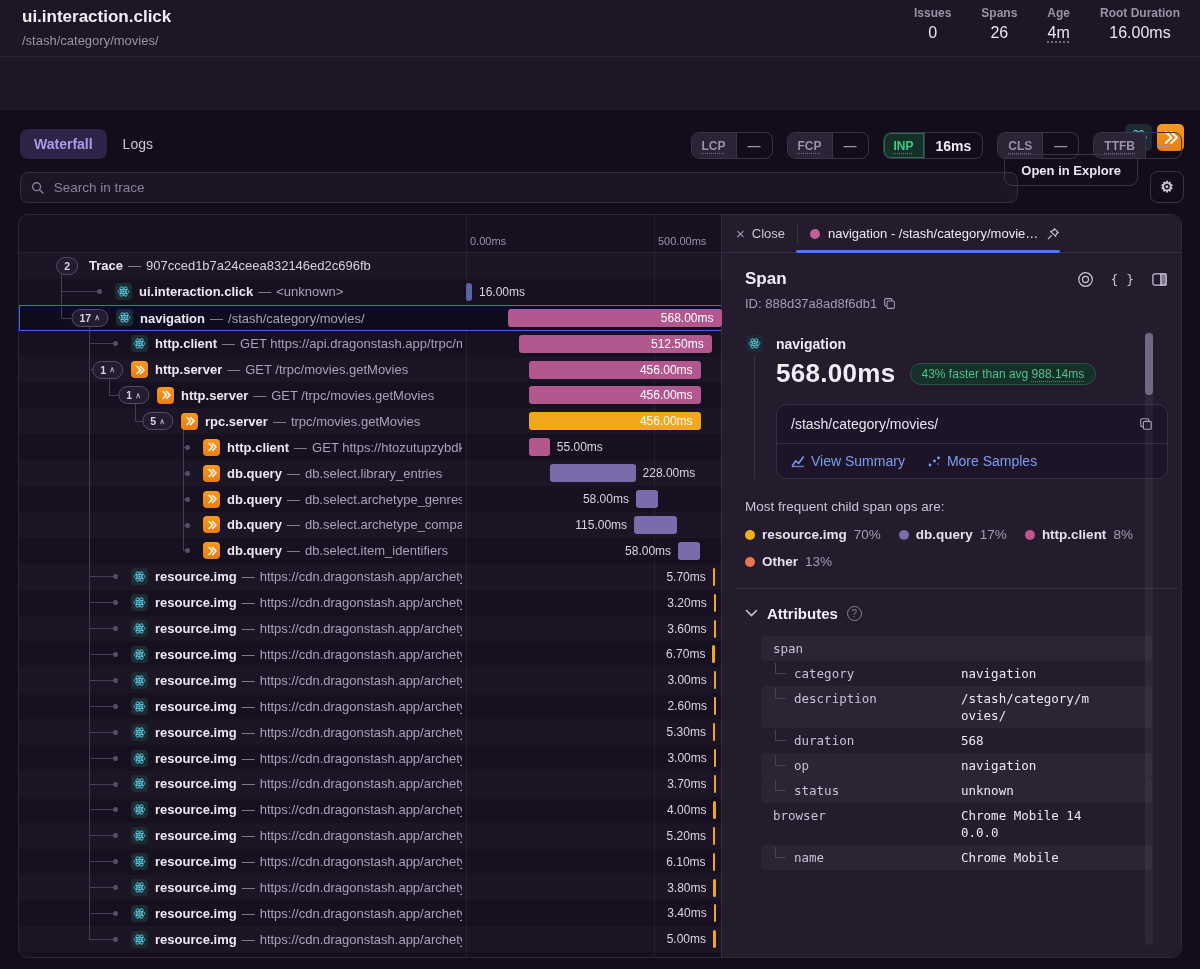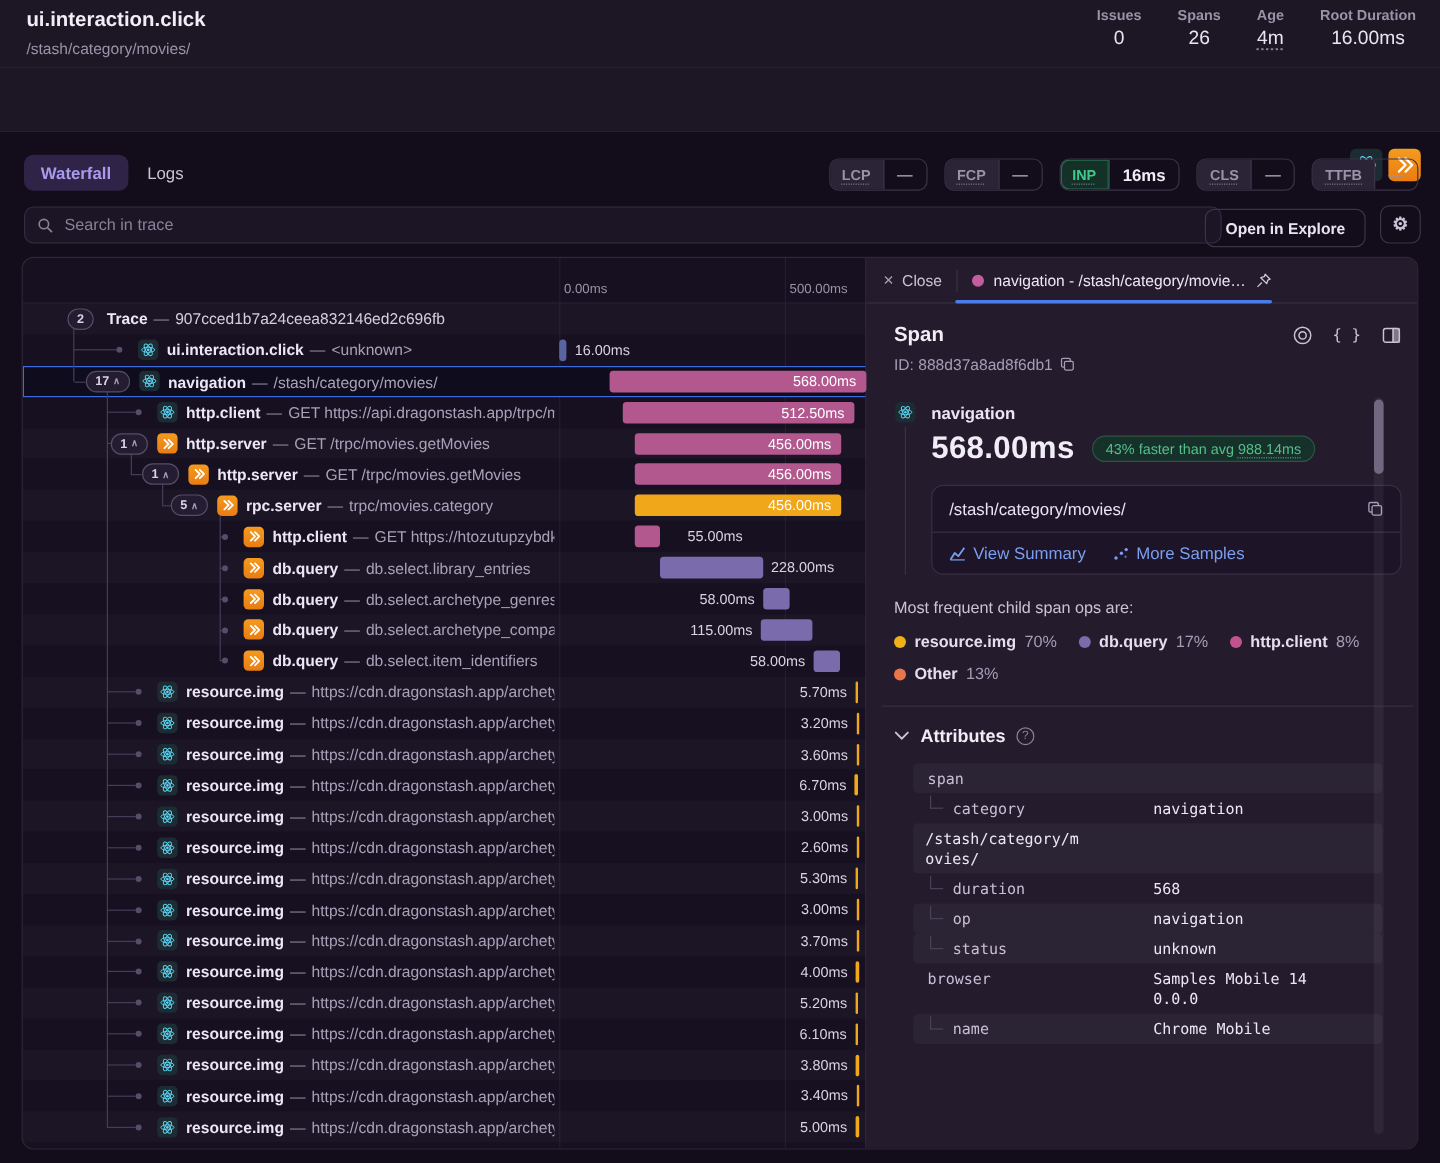--- a/index.html
+++ b/index.html
@@ -31,21 +31,21 @@
   .vital.hl{border-color:#3b3346;}
   .vital.hl .k{background:#133127;color:#41c98e;border-right:1px solid #3b3346;box-shadow:inset 0 0 0 1px #2e6b52;border-radius:7px 0 0 7px;}
   .vital.hl .v{color:#f1edf7;font-size:14px;}
   
   .search-wrap{position:absolute;left:20px;top:172px;width:998px;height:31px;border:1px solid #342c40;border-radius:8px;
     background:#1c1526;display:flex;align-items:center;padding:0 10px;gap:7px;}
   .search-wrap input{background:transparent;border:none;outline:none;color:#eab308;font-size:13.5px;width:100%;font-family:"Liberation Sans",sans-serif;}
   .search-wrap input::placeholder{color:#8a8198;}
   .btn{border:1px solid #3b3346;border-radius:8px;background:transparent;color:#e9e4f2;font-weight:700;font-size:13px;
     height:32px;display:flex;align-items:center;justify-content:center;font-family:"Liberation Sans",sans-serif;}
-  .btn-explore{position:absolute;right:62px;top:174px;padding:0 16px;}
+  .btn-explore{position:absolute;right:62px;top:154px;padding:0 16px;}
   .btn-gear{position:absolute;right:16px;top:171px;width:34px;color:#c9c3d6;font-size:15px;}
   
   .trace{position:absolute;left:18px;top:214px;width:1164px;height:744px;background:#171021;
     border:1px solid #2e2738;border-radius:10px;overflow:hidden;}
   .wf-head{position:absolute;left:0;top:0;width:704px;height:38px;border-bottom:1px solid #262033;}
   .tick{position:absolute;bottom:5px;font-size:11px;color:#9a92a8;}
   .gridline{position:absolute;top:0;bottom:0;width:1px;background:#241d30;}
   .rows{position:absolute;left:0;top:38px;width:704px;}
   .wf-row{position:absolute;left:0;width:704px;height:25.9px;}
   .wf-row.alt{background:rgba(255,255,255,0.025);}
@@ -340,41 +340,41 @@
         </div>
         <div class="sicon trpc" style="left: 162px;">
           <svg width="12" height="12" viewBox="0 0 24 24" fill="none" stroke="#fff" stroke-width="3" stroke-linecap="round" stroke-linejoin="round">
             <path d="M6 5l7 7-7 7"></path>
             <path d="M13 5l7 7-7 7"></path>
           </svg>
         </div>
         <div class="rowtxt" style="left: 186px; width: 257px;">
           <b>rpc.server</b>
           <span class="sep">—</span>
-          <span class="desc">trpc/movies.category</span>
+          <span class="desc">trpc/movies.getMovies</span>
         </div>
         <div class="bar" style="left: 510.168px; width: 171.456px; background: rgb(240, 167, 26);"></div>
         <div class="bar-label inside" style="left: 510.168px; width: 163.456px; text-align: right;">456.00ms</div>
       </div>
       <div class="wf-row" style="top: 181.3px;">
         <div class="conn" style="left: 164px; top: 12.5px; width: 4px; height: 1px;"></div>
         <div class="conn-dot" style="left: 166px; top: 10.5px;"></div>
         <div class="sicon trpc" style="left: 184px;">
           <svg width="12" height="12" viewBox="0 0 24 24" fill="none" stroke="#fff" stroke-width="3" stroke-linecap="round" stroke-linejoin="round">
             <path d="M6 5l7 7-7 7"></path>
             <path d="M13 5l7 7-7 7"></path>
           </svg>
         </div>
         <div class="rowtxt" style="left: 208px; width: 235px;">
           <b>http.client</b>
           <span class="sep">—</span>
           <span class="desc">GET https://htozutupzybdkb</span>
         </div>
         <div class="bar" style="left: 510.168px; width: 20.68px; background: rgb(178, 88, 142);"></div>
-        <div class="bar-label" style="left: 537.848px; margin-left: 16px;">55.00ms</div>
+        <div class="bar-label" style="left: 537.848px;">55.00ms</div>
       </div>
       <div class="wf-row alt" style="top: 207.2px;">
         <div class="conn" style="left: 164px; top: 12.5px; width: 4px; height: 1px;"></div>
         <div class="conn-dot" style="left: 166px; top: 10.5px;"></div>
         <div class="sicon trpc" style="left: 184px;">
           <svg width="12" height="12" viewBox="0 0 24 24" fill="none" stroke="#fff" stroke-width="3" stroke-linecap="round" stroke-linejoin="round">
             <path d="M6 5l7 7-7 7"></path>
             <path d="M13 5l7 7-7 7"></path>
           </svg>
         </div>
@@ -895,20 +895,24 @@
             <div class="val"></div>
           </div>
           <div class="arow">
             <div class="key">
               <div class="elb"></div>
               <span>category</span>
             </div>
             <div class="val">navigation</div>
           </div>
           <div class="arow z">
+            <div class="key">
+              <div class="elb"></div>
+              <span>description</span>
+            </div>
             <div class="val">/stash/category/movies/</div>
           </div>
           <div class="arow">
             <div class="key">
               <div class="elb"></div>
               <span>duration</span>
             </div>
             <div class="val">568</div>
           </div>
           <div class="arow z">
@@ -922,21 +926,21 @@
             <div class="key">
               <div class="elb"></div>
               <span>status</span>
             </div>
             <div class="val">unknown</div>
           </div>
           <div class="arow">
             <div class="key" style="padding-left: 2px;">
               <span>browser</span>
             </div>
-            <div class="val">Samples Mobile 140.0.0</div>
+            <div class="val">Chrome Mobile 140.0.0</div>
           </div>
           <div class="arow z">
             <div class="key">
               <div class="elb"></div>
               <span>name</span>
             </div>
             <div class="val">Chrome Mobile</div>
           </div>
         </div>
     </div>

